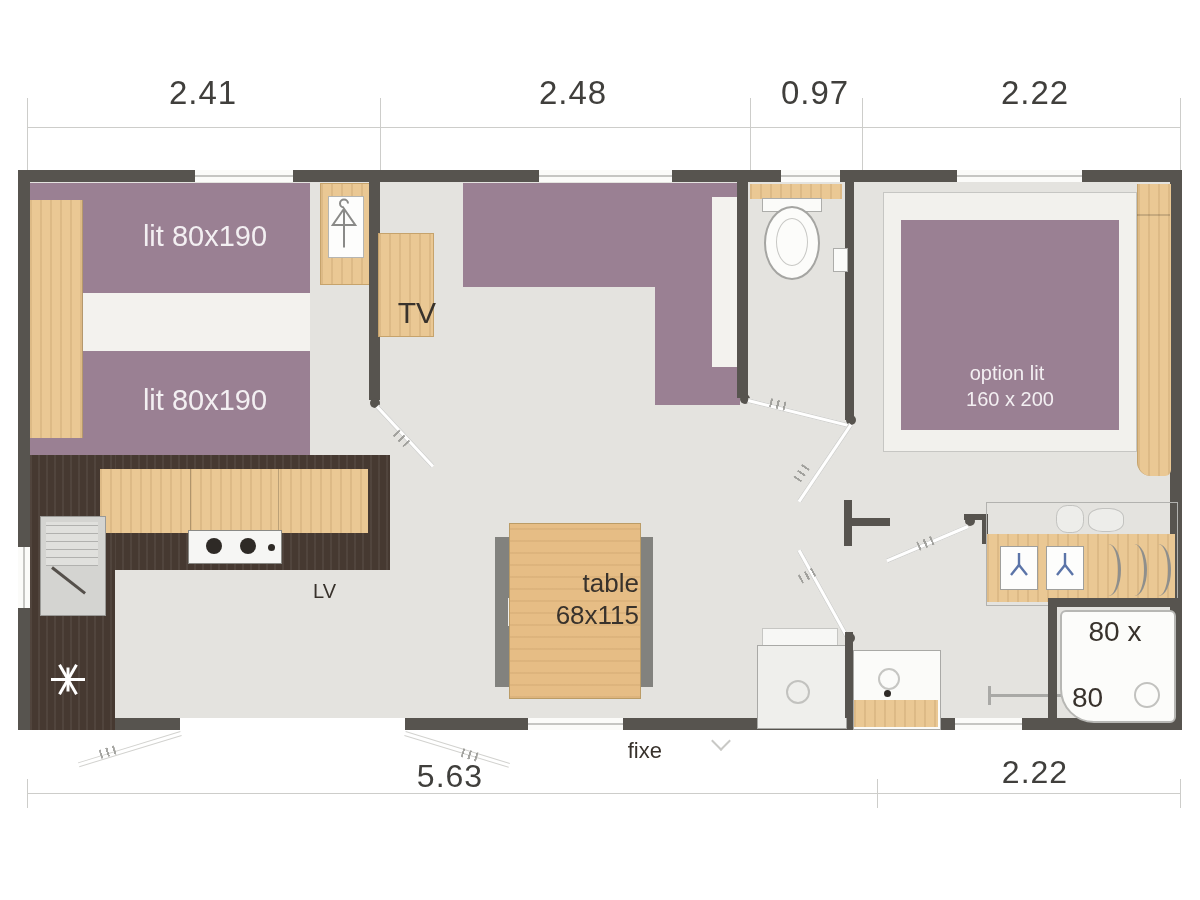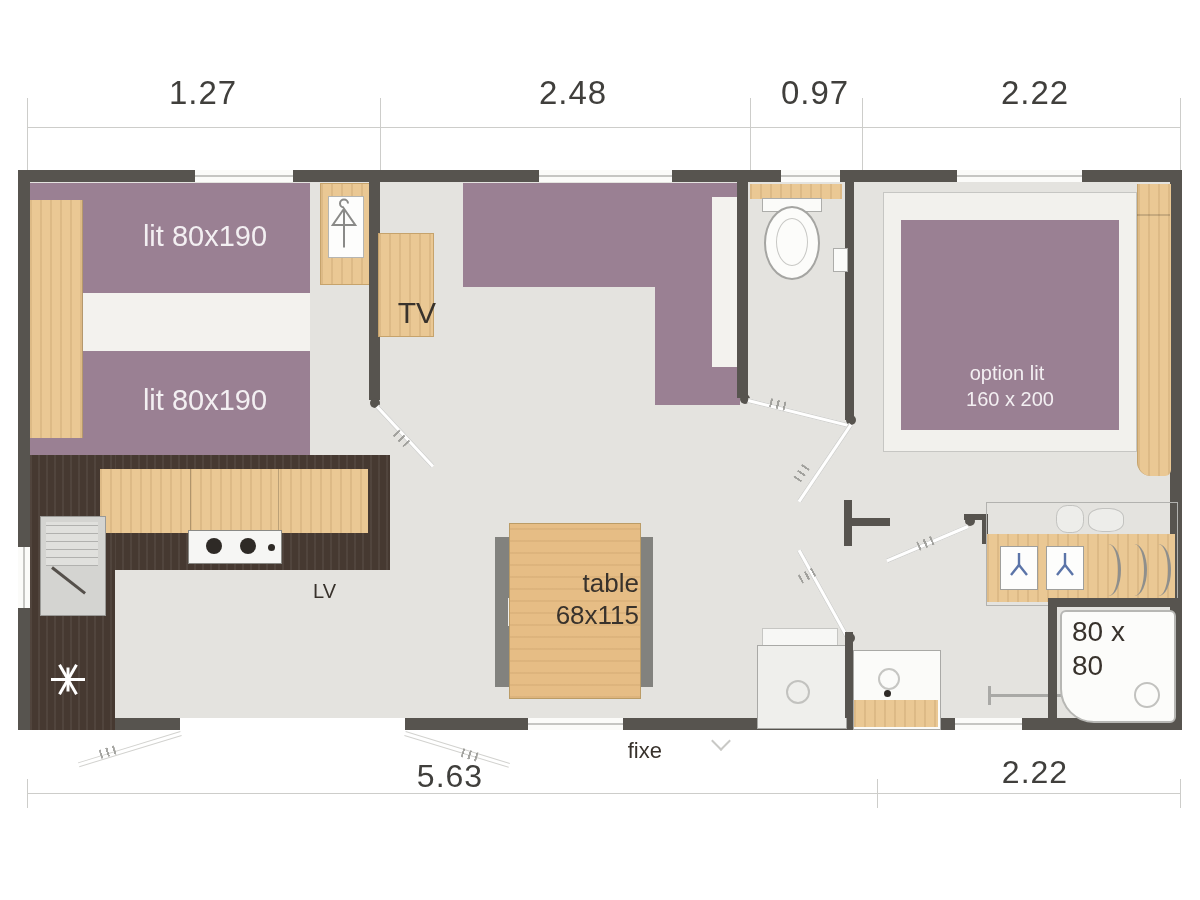--- a/index.html
+++ b/index.html
@@ -25,21 +25,21 @@
   .darklbl{position:absolute;color:#38322c;text-align:right;}
   .outline{position:absolute;border:1px solid #b2b2af;}
   .towel{position:absolute;width:22px;height:52px;border-right:3px solid #8f8f8c;border-radius:50%;}
   .flakebar{position:absolute;left:50%;top:50%;width:34px;height:3px;background:#ffffff;margin:-2px 0 0 -17px;}
 </style>
 </head>
 <body>
 
 <div id="stage">
 
-  <div class="dimlbl" style="left:123px;top:74px;width:160px;">1.27</div>
+  <div class="dimlbl" style="left:123px;top:74px;width:160px;">2.41</div>
   <div class="dimlbl" style="left:493px;top:74px;width:160px;">2.48</div>
   <div class="dimlbl" style="left:735px;top:74px;width:160px;">0.97</div>
   <div class="dimlbl" style="left:955px;top:74px;width:160px;">2.22</div>
   <div class="dimline" style="left:27px;top:127px;width:1153px;height:1px;"></div>
   <div class="dimline" style="left:27px;top:98px;width:1px;height:74px;"></div>
   <div class="dimline" style="left:380px;top:98px;width:1px;height:74px;"></div>
   <div class="dimline" style="left:750px;top:98px;width:1px;height:74px;"></div>
   <div class="dimline" style="left:862px;top:98px;width:1px;height:74px;"></div>
   <div class="dimline" style="left:1180px;top:98px;width:1px;height:74px;"></div>
 
@@ -182,22 +182,22 @@
   <div class="towel" style="left:1096px;top:544px;"></div>
   <div class="towel" style="left:1122px;top:544px;"></div>
   <div class="towel" style="left:1146px;top:544px;"></div>
   <div class="abs" style="left:988px;top:694px;width:98px;height:3px;background:#a9a9a6;"></div>
   <div class="abs" style="left:988px;top:686px;width:3px;height:19px;background:#a9a9a6;"></div>
 
   <div class="wall" style="left:1048px;top:598px;width:134px;height:9px;"></div>
   <div class="wall" style="left:1048px;top:598px;width:9px;height:132px;"></div>
   <div class="abs" style="left:1060px;top:610px;width:112px;height:109px;background:#fcfcfa;border:2px solid #b7b7b4;border-radius:6px 6px 6px 34px;"></div>
   <div class="abs" style="left:1134px;top:682px;width:22px;height:22px;border:2px solid #c2c2bf;border-radius:50%;"></div>
-  <div class="darklbl" style="left:1072px;top:616px;width:86px;font-size:28px;text-align:left;">80 x</div>
-  <div class="darklbl" style="left:1072px;top:650px;width:86px;font-size:28px;text-align:left;">80</div>
+  <div class="darklbl" style="left:1072px;top:616px;width:86px;font-size:28px;text-align:center;">80 x</div>
+  <div class="darklbl" style="left:1072px;top:682px;width:86px;font-size:28px;text-align:left;">80</div>
 
   <div class="leaf" style="left:181px;top:731px;width:107px;transform:rotate(163deg);"></div>
   <div class="dtk" style="left:100px;top:750px;transform:rotate(-17deg);"></div>
   <div class="leaf" style="left:405px;top:731px;width:109px;transform:rotate(17deg);"></div>
   <div class="dtk" style="left:462px;top:748px;transform:rotate(17deg);"></div>
   <div class="abs" style="left:714px;top:734px;width:12px;height:12px;border-left:2px solid #c9c9c6;border-bottom:2px solid #c9c9c6;transform:rotate(-45deg);"></div>
 
   <div class="darklbl" style="left:572px;top:738px;width:90px;font-size:22px;">fixe</div>
   <div class="dimlbl" style="left:380px;top:758px;width:140px;font-size:32px;">5.63</div>
   <div class="dimlbl" style="left:965px;top:754px;width:140px;font-size:32px;">2.22</div>

